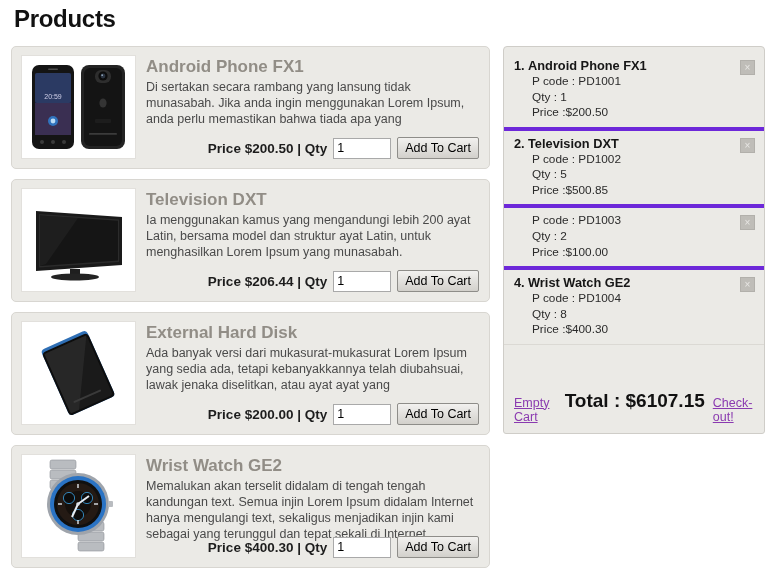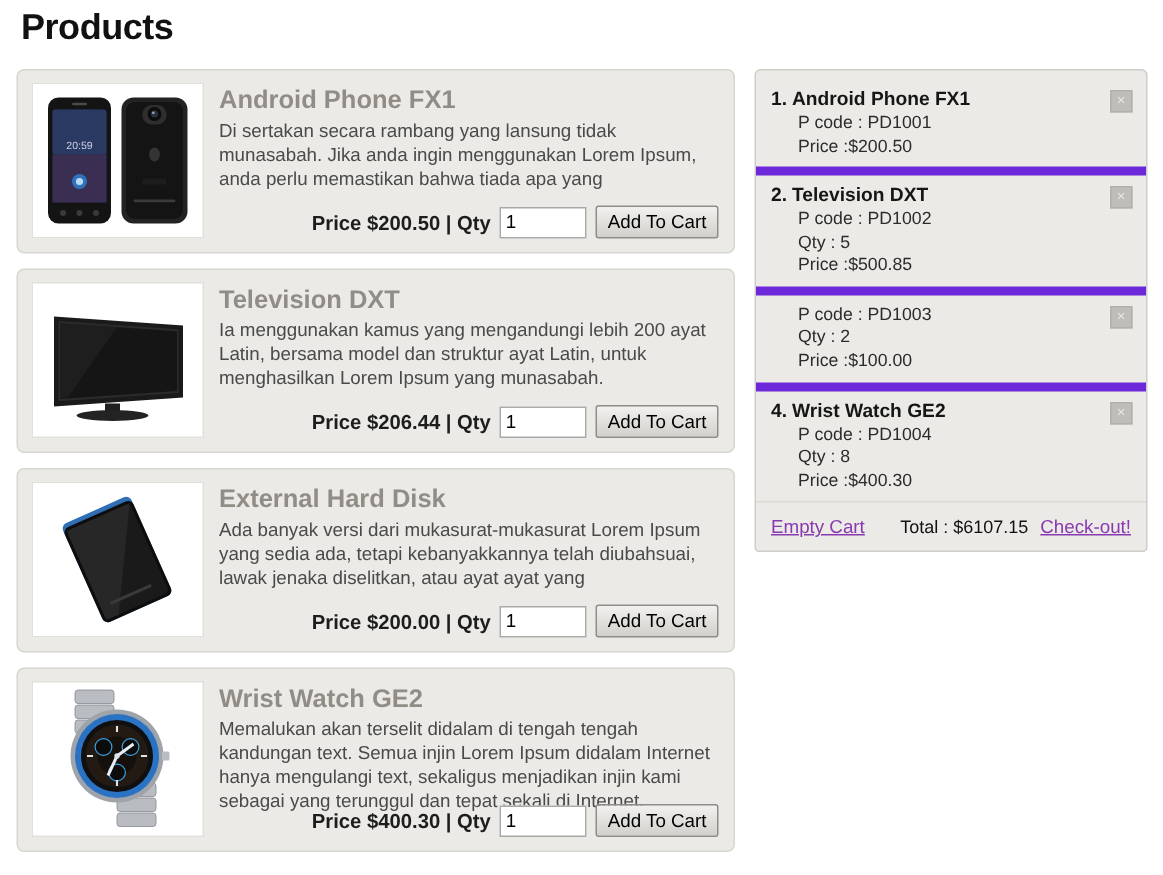--- a/index.html
+++ b/index.html
@@ -89,21 +89,21 @@
     background: linear-gradient(#e0ded9, #d3d1cc);
     border-bottom: 1px solid #c3c1bc;
     border-radius: 3px 3px 0 0;
     padding: 6px 10px 7px 10px;
     font-size: 14px; font-weight: bold; color: #6e6b66;
   }
   .cart-items { list-style: none; margin: 0; padding: 6px 0 0 0; }
   .cart-item {
     position: relative;
     padding: 5px 34px 6px 10px;
-    border-bottom: 6px solid #6d28d9;
+    border-bottom: 4px solid #6d28d9;
   }
   .cart-item:last-of-type { border-bottom: 1px solid #dbd9d4; }
   .ci-title {
     font-size: 12.8px; font-weight: bold; color: #161616;
     margin: 0 0 1px 0;
   }
   .ci-num { display: inline-block; width: 14px; }
   .ci-line {
     font-size: 11.8px; color: #2b2b2b; line-height: 1.32;
     margin-left: 18px;
@@ -122,22 +122,23 @@
     display: flex; align-items: baseline;
     padding: 9px 10px 9px 10px;
     gap: 8px;
   }
   .cart-link {
     color: #8a3ab0; text-decoration: underline;
     font-size: 12.5px; cursor: pointer;
   }
   .cart-total {
     margin-left: auto;
-    font-size: 12px; font-weight: normal; color: #111;
+    font-size: 19px; font-weight: bold; color: #111;
     white-space: nowrap;
+    margin-top: 36px;
   }
 
   svg { display: block; }
 </style>
 </head>
 <body>
 
 <div class="page">
 
   <div class="page-title">Products</div>
@@ -296,20 +297,21 @@
   </div>
 
   <div class="cart">
 
     <ul class="cart-items">
       <li class="cart-item">
         <div class="ci-title">
           <span class="ci-num">1.</span><span>Android Phone FX1</span>
         </div>
         <div class="ci-line">P code : PD1001</div>
+        <div class="ci-line">Qty : 1</div>
         <div class="ci-line">Price :$200.50</div>
         <button class="remove-btn">×</button>
       </li>
       <li class="cart-item">
         <div class="ci-title">
           <span class="ci-num">2.</span><span>Television DXT</span>
         </div>
         <div class="ci-line">P code : PD1002</div>
         <div class="ci-line">Qty : 5</div>
         <div class="ci-line">Price :$500.85</div>

